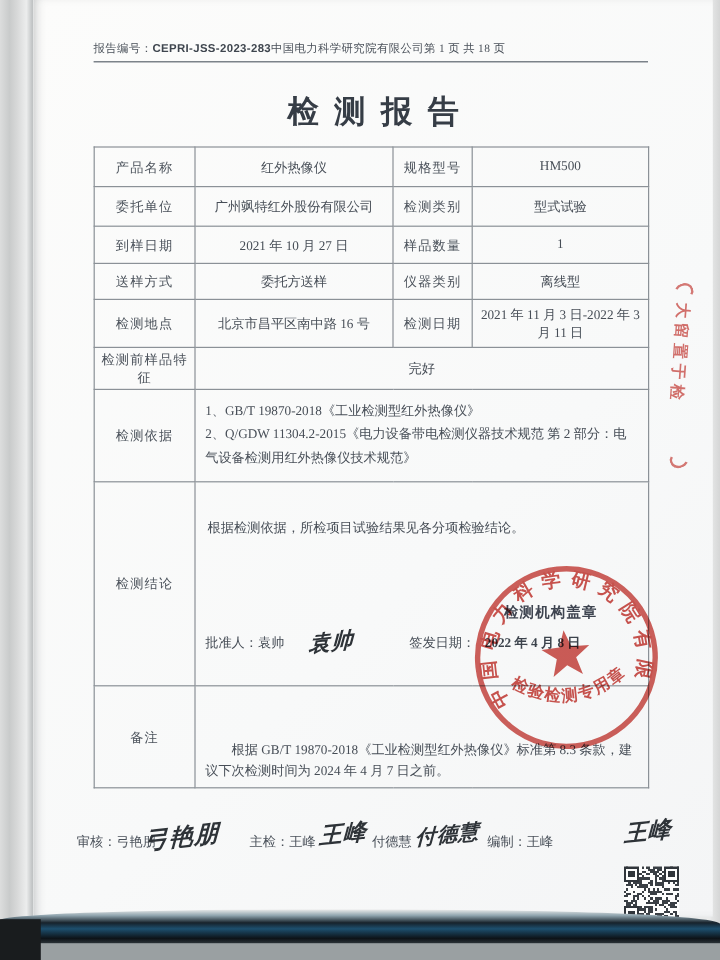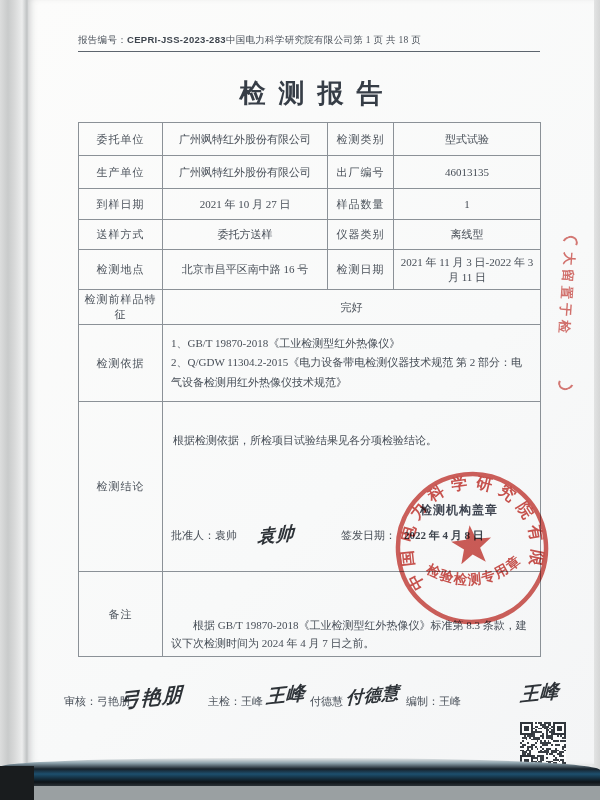--- a/index.html
+++ b/index.html
@@ -135,30 +135,30 @@
 
   <table class="report-table">
     <colgroup>
         <col class="c1">
         <col class="c2">
         <col class="c3">
         <col class="c4">
       </colgroup>
     <tbody>
     <tr class="rh33">
+      <td class="lab">产品名称</td>
+      <td class="val">红外热像仪</td>
+      <td class="lab">规格型号</td>
+      <td class="val">HM500</td>
+    </tr>
+    <tr class="rh33">
       <td class="lab">委托单位</td>
       <td class="val">广州飒特红外股份有限公司</td>
       <td class="lab">检测类别</td>
       <td class="val">型式试验</td>
-    </tr>
-    <tr class="rh33">
-      <td class="lab">生产单位</td>
-      <td class="val">广州飒特红外股份有限公司</td>
-      <td class="lab">出厂编号</td>
-      <td class="val">46013135</td>
     </tr>
     <tr class="rh31">
       <td class="lab">到样日期</td>
       <td class="val">2021 年 10 月 27 日</td>
       <td class="lab">样品数量</td>
       <td class="val">1</td>
     </tr>
     <tr class="rh30">
       <td class="lab">送样方式</td>
       <td class="val">委托方送样</td>

